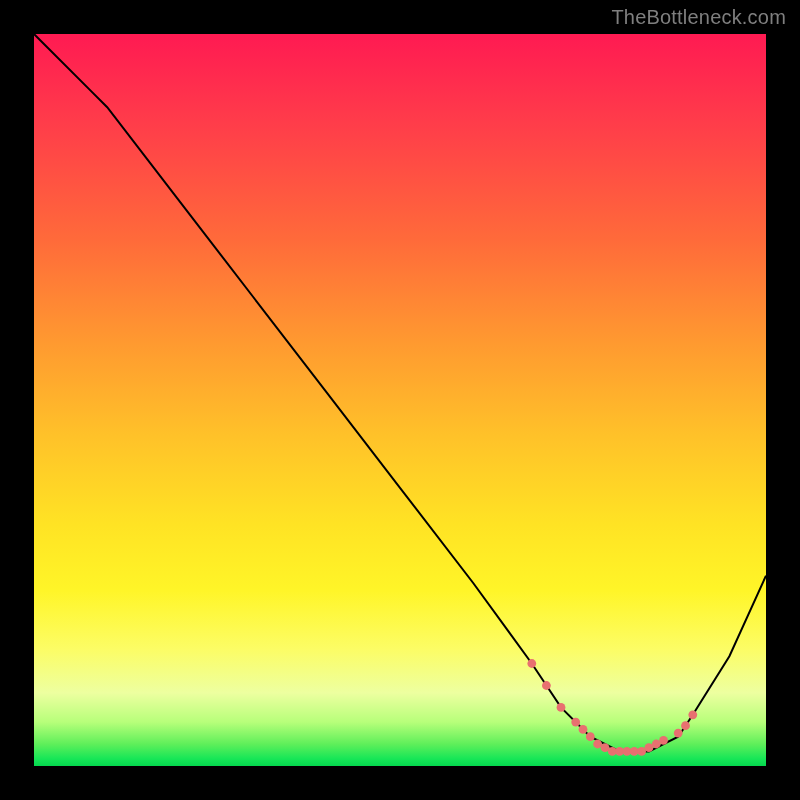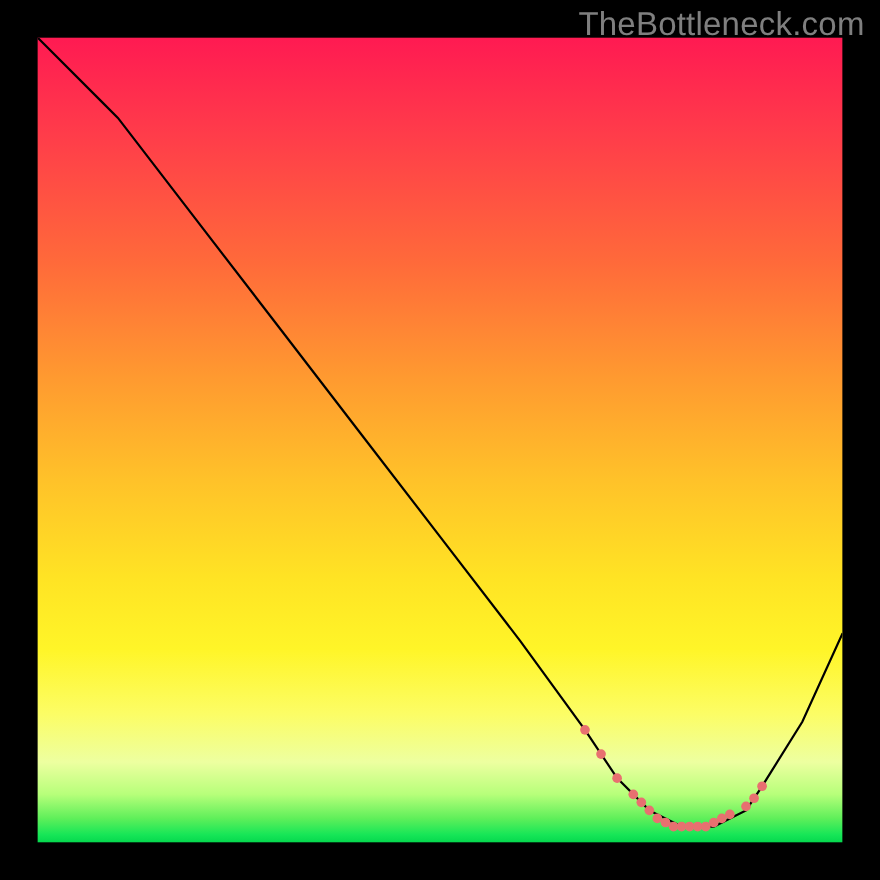--- a/index.html
+++ b/index.html
@@ -15,21 +15,21 @@
     position: relative;
     width: 800px;
     height: 800px;
     background: #000;
   }
   .watermark {
     position: absolute;
     top: 6px;
     right: 14px;
     color: #7f7f7f;
-    font-size: 30px;
+    font-size: 20px;
     font-weight: 500;
     letter-spacing: 0.2px;
     z-index: 10;
     user-select: none;
     margin-left: 29px;
   }
   .plot-area {
     position: absolute;
     left: 34px;
     top: 34px;

